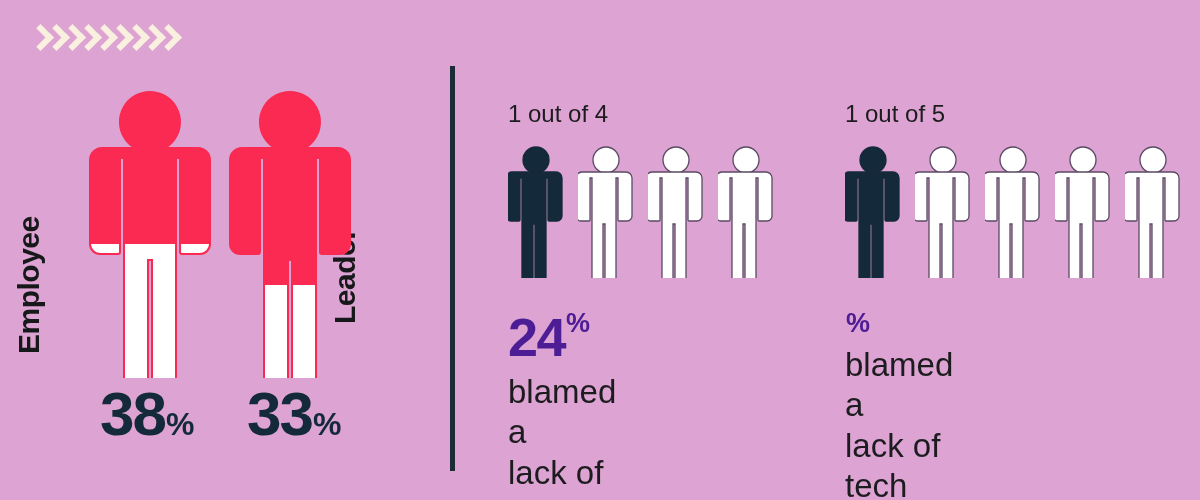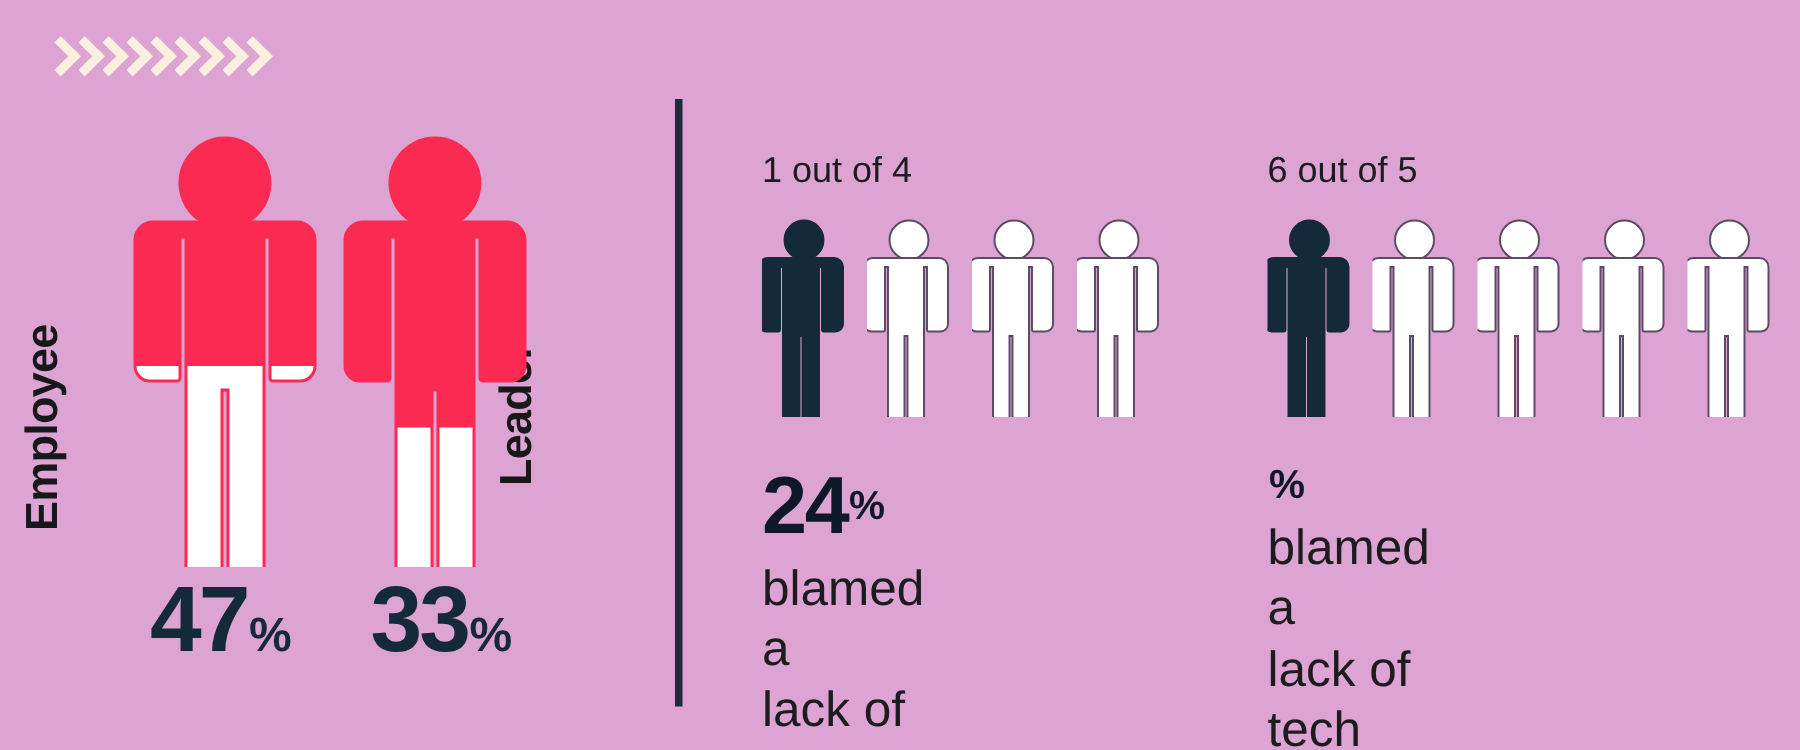--- a/index.html
+++ b/index.html
@@ -139,22 +139,22 @@
   .small-fig { width: 56px; height: 132px; }
   .small-fig svg { display: block; width: 56px; height: 132px; }
 
   .stat-block {
     position: absolute;
     top: 310px;
     left: 0;
   }
   .stat-pct {
     display: flex;
-    align-items: center;
-    color: #0f172a;
+    align-items: flex-start;
+    color: #4c1d95;
   }
   .stat-num {
     font-size: 54px;
     font-weight: bold;
     letter-spacing: -1.5px;
     line-height: 1;
   }
   .stat-sign {
     font-size: 27px;
     font-weight: bold;
@@ -217,21 +217,21 @@
                      M17 60 h96 a12 12 0 0 1 12 12 v84 a10 10 0 0 1 -10 10 h-18 a2 2 0 0 1 -2 -2 v-94 h-4 v224 a6 6 0 0 1 -6 6 h-14 a4 4 0 0 1 -4 -4 v-124 h-4 v124 a4 4 0 0 1 -4 4 h-14 a6 6 0 0 1 -6 -6 v-224 h-4 v94 a2 2 0 0 1 -2 2 h-18 a10 10 0 0 1 -10 -10 v-84 a12 12 0 0 1 12 -12 Z"></path>
           </clipPath>
         </defs>
         <path d="M65 4 a30 30 0 1 1 -0.1 0 Z" fill="#ffffff" stroke="#fa2a52" stroke-width="2"></path>
         <path d="M17 60 h96 a12 12 0 0 1 12 12 v84 a10 10 0 0 1 -10 10 h-18 a2 2 0 0 1 -2 -2 v-94 h-4 v224 a6 6 0 0 1 -6 6 h-14 a4 4 0 0 1 -4 -4 v-124 h-4 v124 a4 4 0 0 1 -4 4 h-14 a6 6 0 0 1 -6 -6 v-224 h-4 v94 a2 2 0 0 1 -2 2 h-18 a10 10 0 0 1 -10 -10 v-84 a12 12 0 0 1 12 -12 Z" fill="#ffffff" stroke="#fa2a52" stroke-width="2"></path>
         <rect x="0" y="0" width="130" height="197" fill="#fa2a52" clip-path="url(#clipLead)"></rect>
       </svg>
     </div>
 
     <div class="pct-row employee">
-      <span class="pct-num">47</span>
+      <span class="pct-num">38</span>
       <span class="pct-sign">%</span>
     </div>
 
     <div class="pct-row leader">
       <span class="pct-num">33</span>
       <span class="pct-sign">%</span>
     </div>
   </div>
 
   <div class="group data">
@@ -266,21 +266,21 @@
       <div class="stat-pct">
         <span class="stat-num">24</span>
         <span class="stat-sign">%</span>
       </div>
       <div class="stat-desc">blamed a
 lack of data</div>
     </div>
   </div>
 
   <div class="group tech">
-    <div class="group-title">6 out of 5</div>
+    <div class="group-title">1 out of 5</div>
     <div class="people-row" id="techPeople">
         <span class="small-fig">
           <svg viewBox="0 0 56 132" xmlns="http://www.w3.org/2000/svg">
             <circle cx="28" cy="14" r="13" fill="#14293a" stroke="#14293a" stroke-width="1.3"></circle>
             <path d="M8 26 h40 a6 6 0 0 1 6 6 v38 a5 5 0 0 1 -5 5 h-8 a1 1 0 0 1 -1 -1 v-42 h-2 v101 a3 3 0 0 1 -3 3 h-6 a2 2 0 0 1 -2 -2 v-56 h-2 v56 a2 2 0 0 1 -2 2 h-6 a3 3 0 0 1 -3 -3 v-101 h-2 v42 a1 1 0 0 1 -1 1 h-8 a5 5 0 0 1 -5 -5 v-38 a6 6 0 0 1 6 -6 Z" fill="#14293a" stroke="#14293a" stroke-width="1.3"></path>
           </svg>
         </span>
         <span class="small-fig">
           <svg viewBox="0 0 56 132" xmlns="http://www.w3.org/2000/svg">
             <circle cx="28" cy="14" r="13" fill="#ffffff" stroke="#5a4a63" stroke-width="1.3"></circle>

